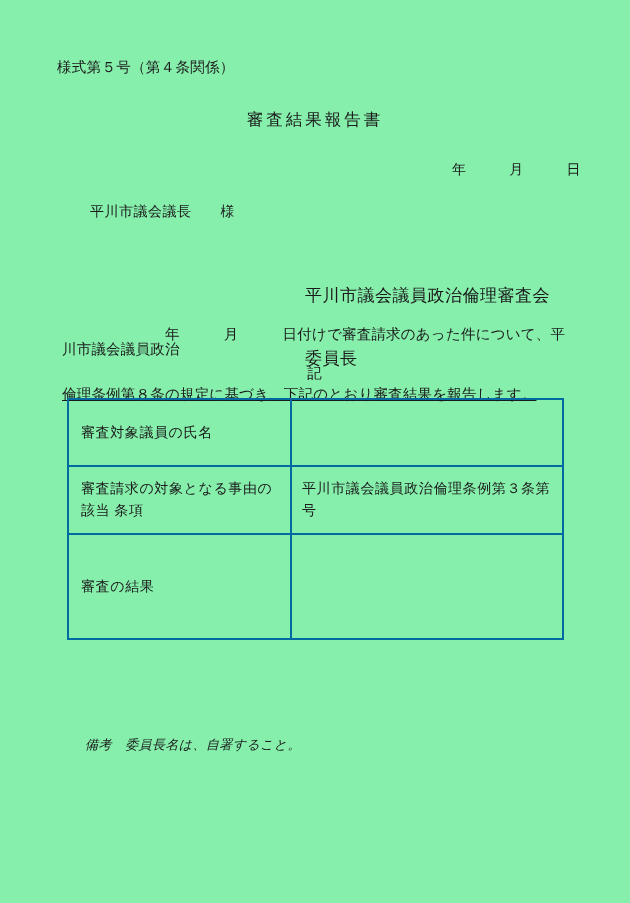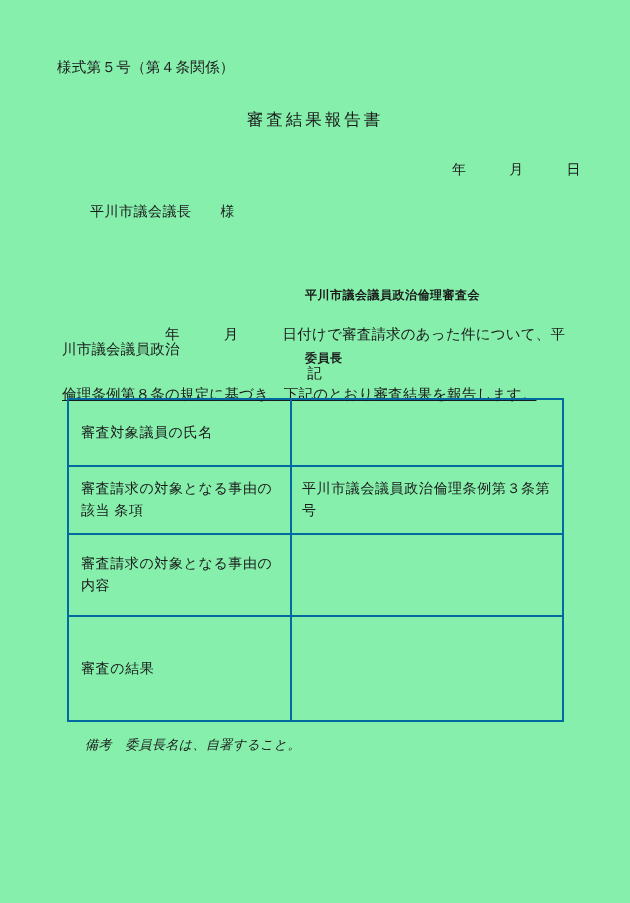--- a/index.html
+++ b/index.html
@@ -53,24 +53,23 @@
     left: 70px;
     top: 203px;
     font-size: 14px;
     letter-spacing: 0.5px;
     margin-left: 20px;
   }
 
   .sender {
     left: 305px;
     top: 243px;
-    font-size: 12px;
+    font-size: 17px;
     line-height: 21px;
     letter-spacing: 0.5px;
-    font-weight: bold;
   }
   .sender div { white-space: pre; }
 
   .body-text {
     left: 62px;
     top: 297px;
     width: 510px;
     font-size: 14.5px;
     line-height: 15px;
     letter-spacing: 0.2px;
@@ -155,24 +154,20 @@
     <tbody>
       <tr class="row-h1">
         <td class="label">審査対象議員の氏名</td>
         <td class="value"></td>
       </tr>
       <tr class="row-h2">
         <td class="label">審査請求の対象となる事由の該当
 条項</td>
         <td class="value">平川市議会議員政治倫理条例第３条第　　号</td>
       </tr>
-      <tr class="row-h3">
-        <td class="label">審査請求の対象となる事由の内容</td>
-        <td class="value"></td>
-      </tr>
       <tr class="row-h4">
         <td class="label">審査の結果</td>
         <td class="value"></td>
       </tr>
     </tbody>
   </table>
 
   <div class="abs note">備考　委員長名は、自署すること。</div>
 
 </div>

